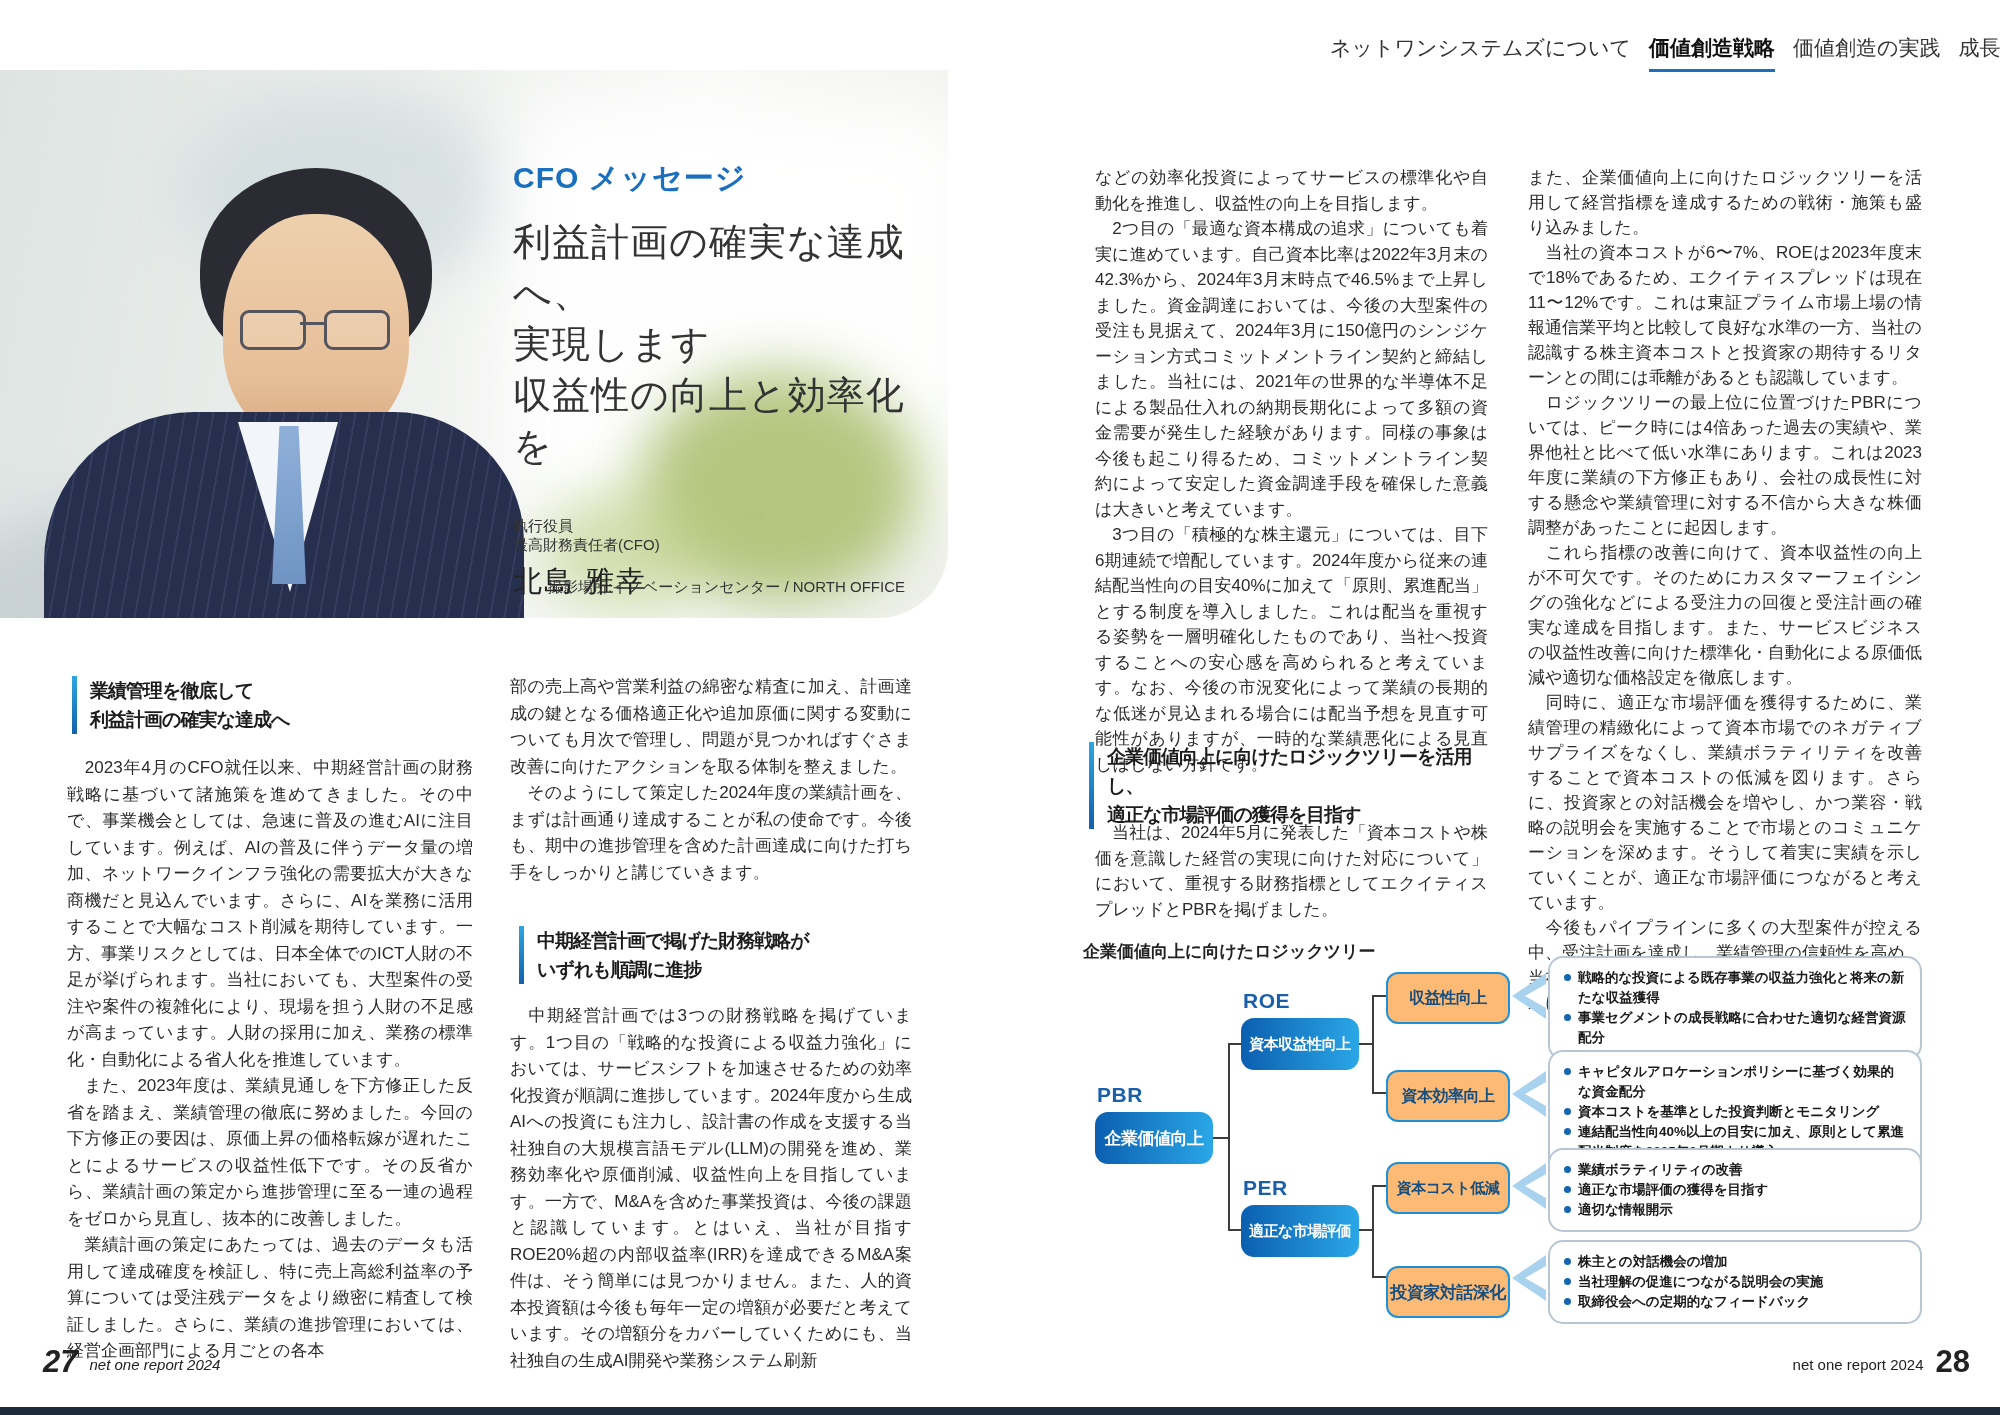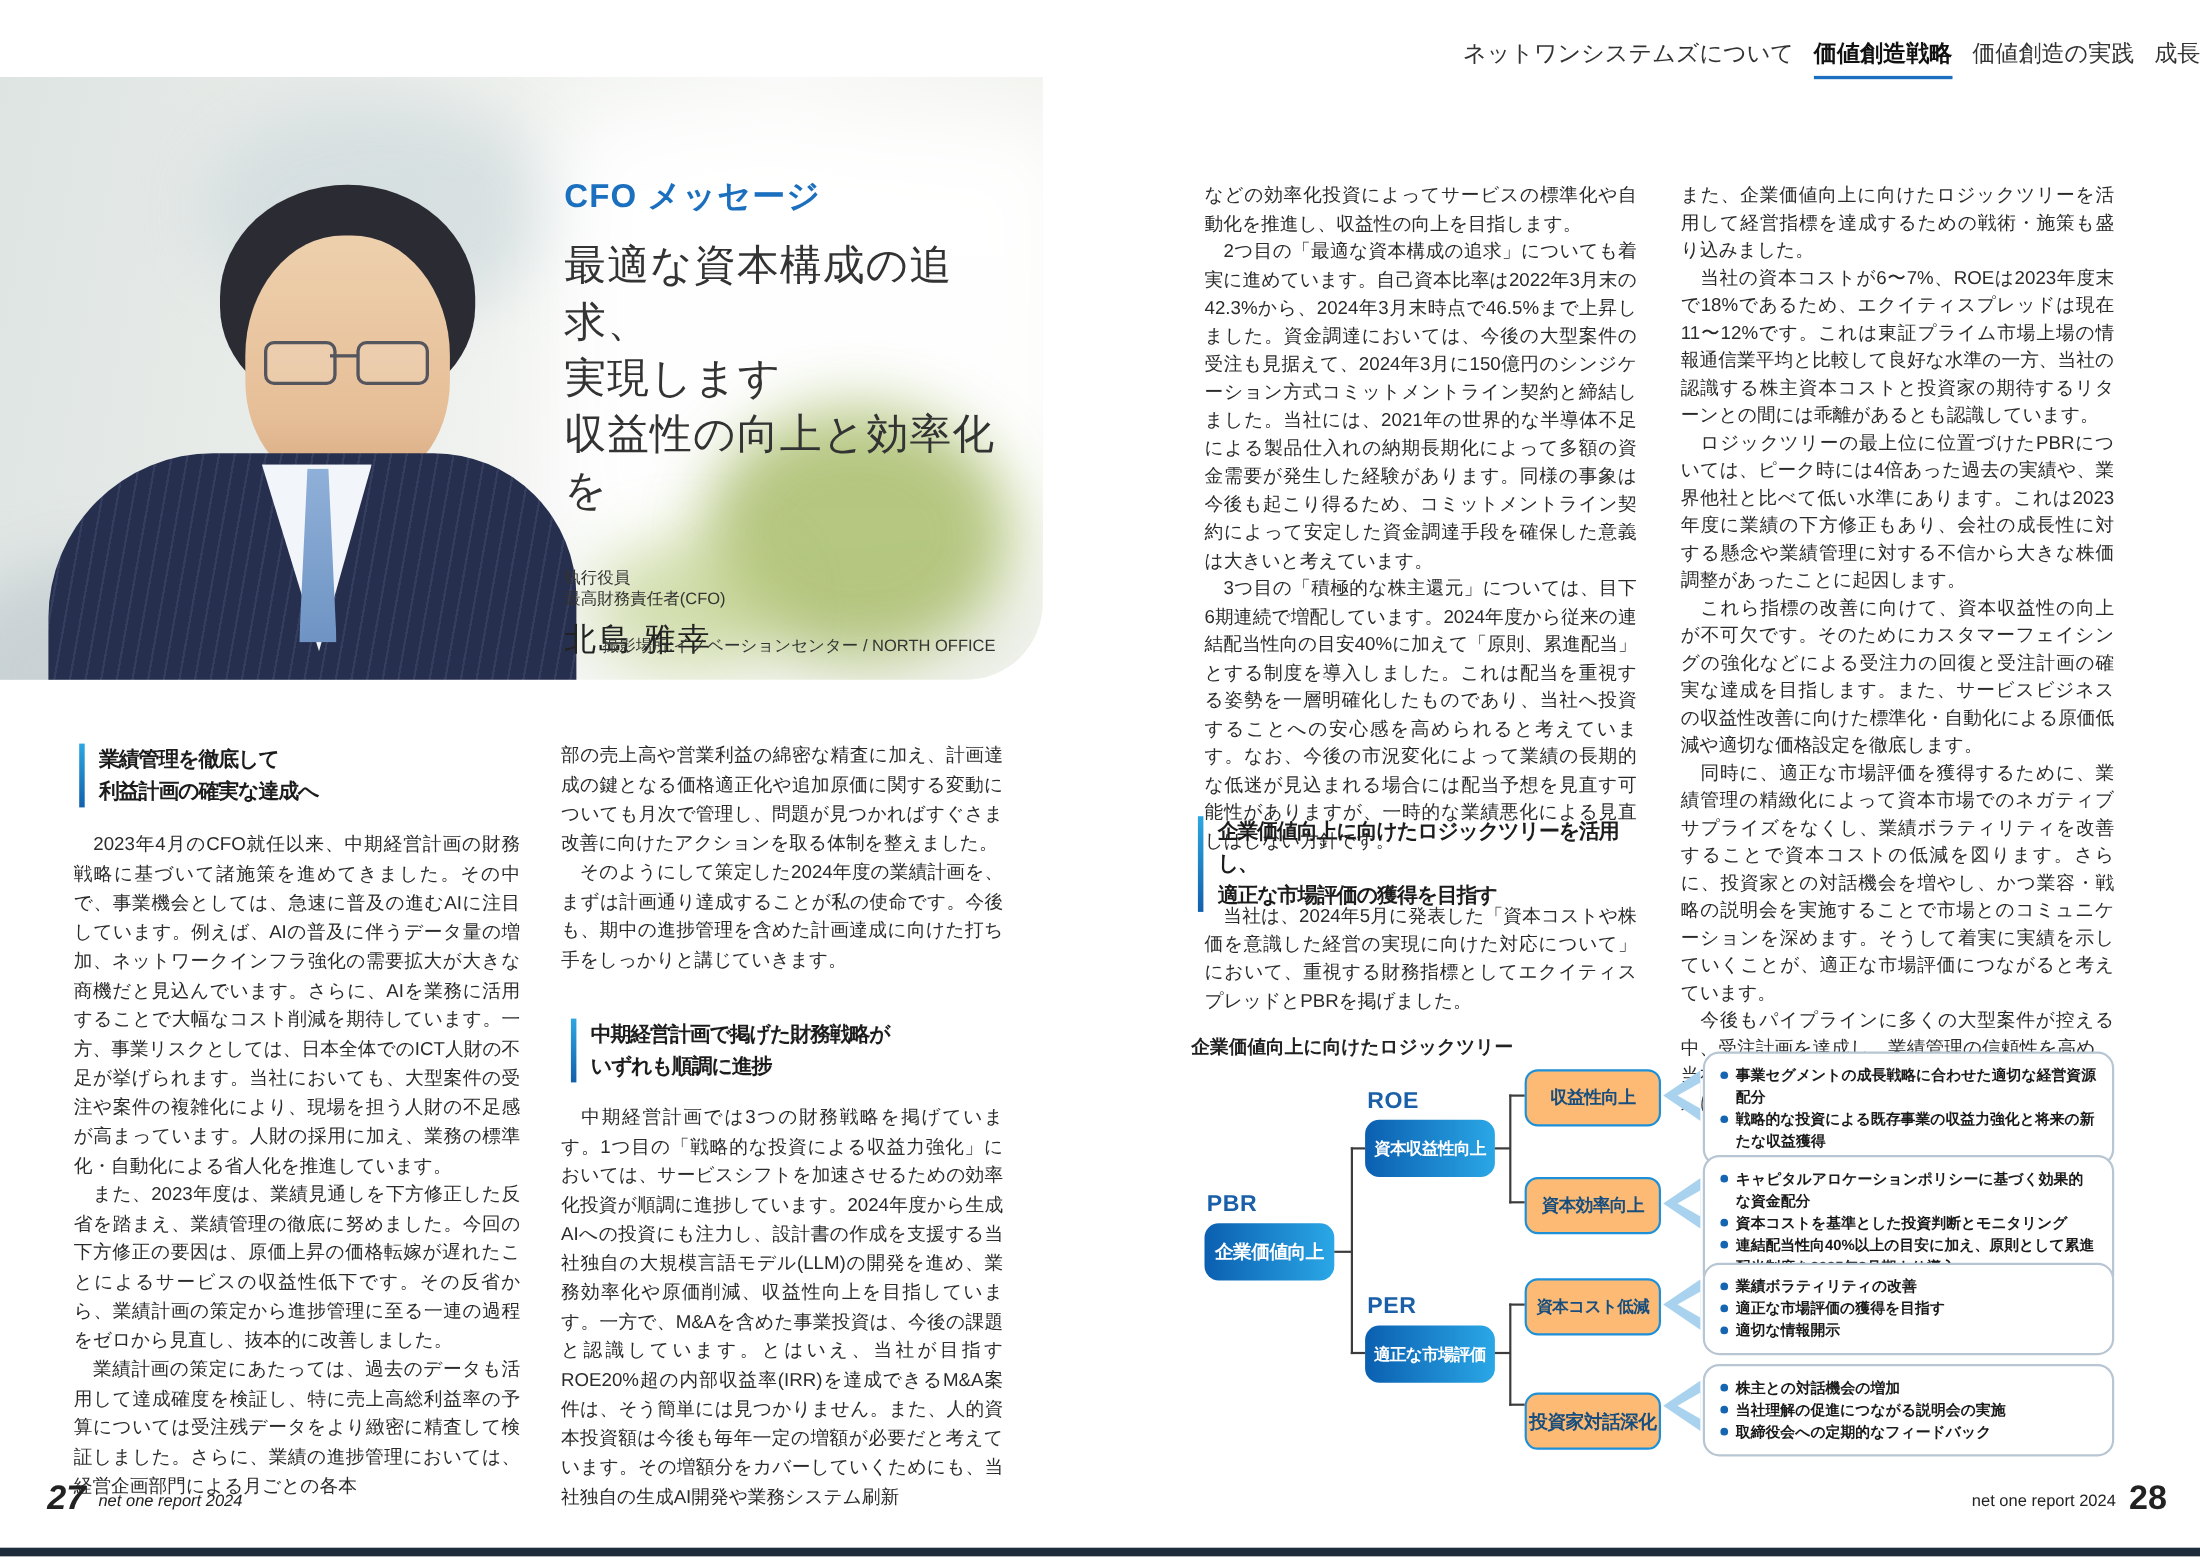--- a/index.html
+++ b/index.html
@@ -92,21 +92,21 @@
       </div>
       <div class="body-suit"></div>
       <div class="shirt"></div>
       <div class="tie"></div>
     </div>
   </div>
 
   <div class="hero-text">
     <div class="kicker">CFO メッセージ</div>
     <div class="headline">
-      <div>最適な資本構成の追求、</div>
+      <div>利益計画の確実な達成へ、</div>
       <div>実現します</div>
       <div>収益性の向上と効率化を</div>
     </div>
     <div class="role">
       <div>執行役員</div>
       <div>最高財務責任者(CFO)</div>
     </div>
     <div class="cfo-name">北島 雅幸</div>
   </div>
   <div class="photo-caption">撮影場所:イノベーションセンター / NORTH OFFICE</div>
@@ -207,25 +207,25 @@
       </svg></div>
   <div class="chev" style="left:1508px;top:1255px;"><svg viewBox="0 0 38 46" width="38" height="46">
         <polygon points="38,0 4,23 38,46" fill="#a9d2ee"></polygon>
         <polygon points="38,11 17,23 38,35" fill="#ffffff"></polygon>
       </svg></div>
 
   <div class="obox" style="top:956px;min-height:74px;">
     <ul>
       <li>
           <span class="dot"></span>
+          <span>戦略的な投資による既存事業の収益力強化と将来の新たな収益獲得</span>
+        </li>
+      <li>
+          <span class="dot"></span>
           <span>事業セグメントの成長戦略に合わせた適切な経営資源配分</span>
-        </li>
-      <li>
-          <span class="dot"></span>
-          <span>戦略的な投資による既存事業の収益力強化と将来の新たな収益獲得</span>
         </li>
     </ul>
   </div>
   <div class="obox" style="top:1050px;min-height:88px;">
     <ul>
       <li>
           <span class="dot"></span>
           <span>キャピタルアロケーションポリシーに基づく効果的な資金配分</span>
         </li>
       <li>

